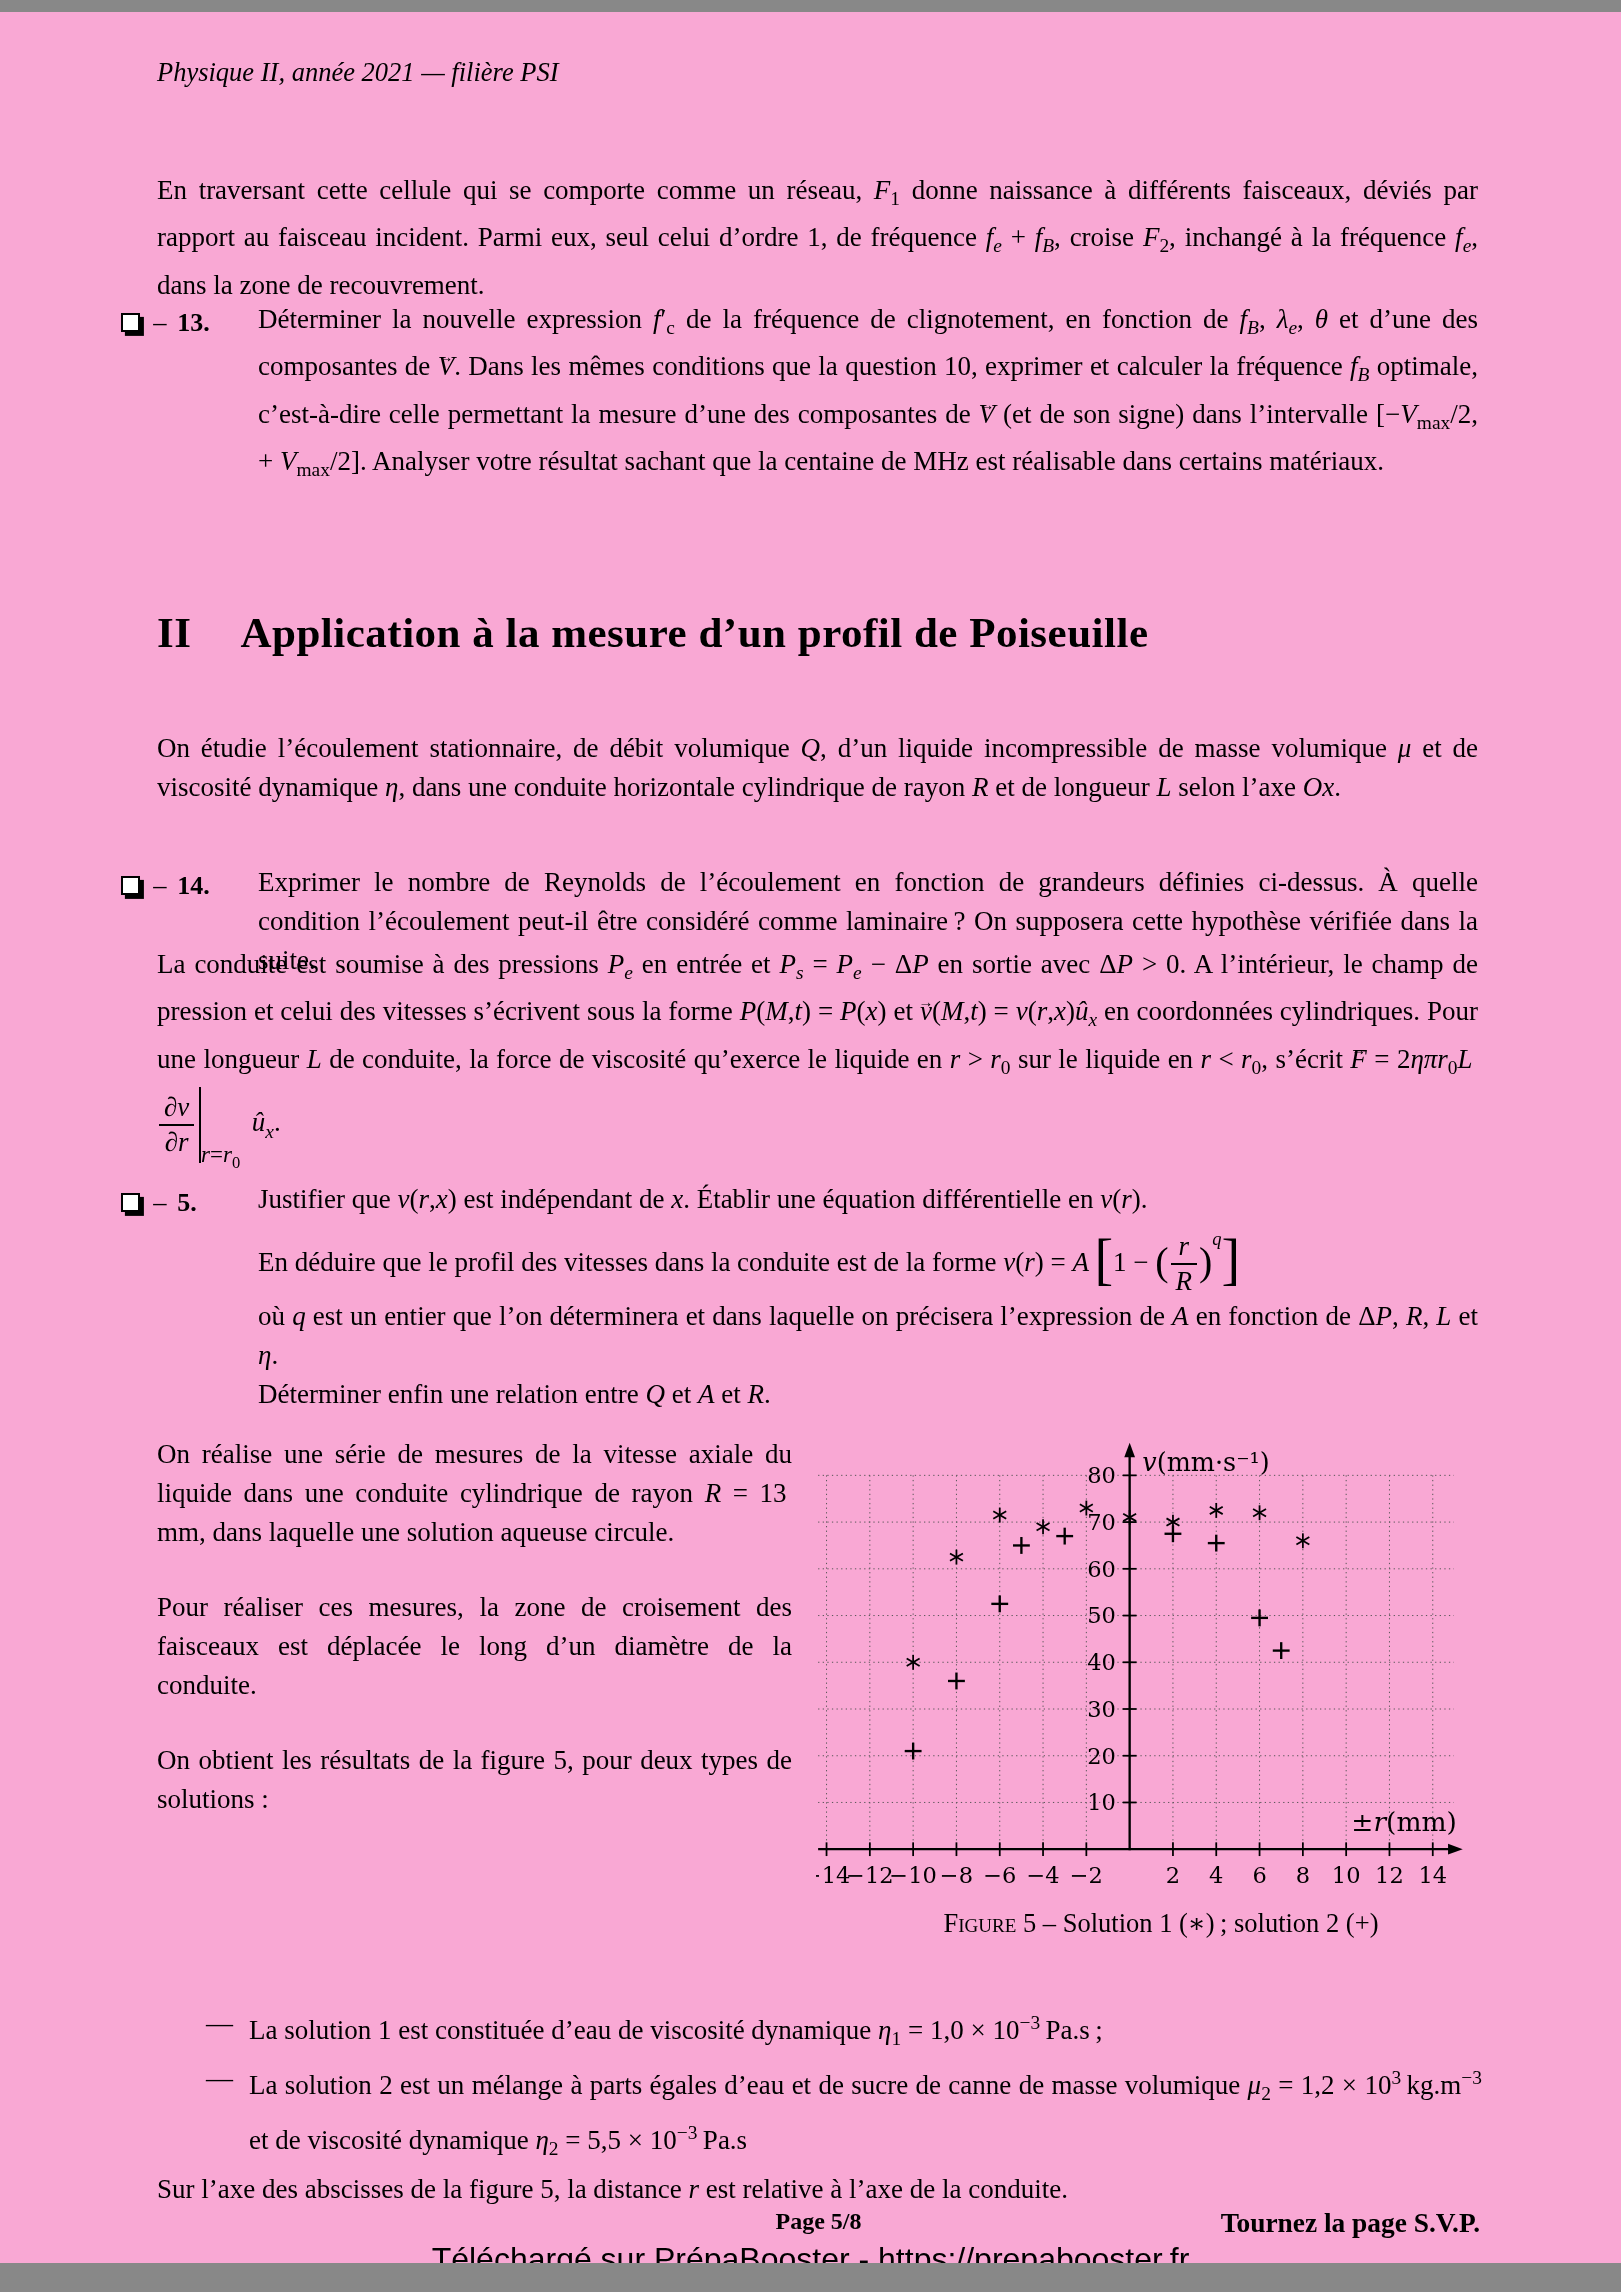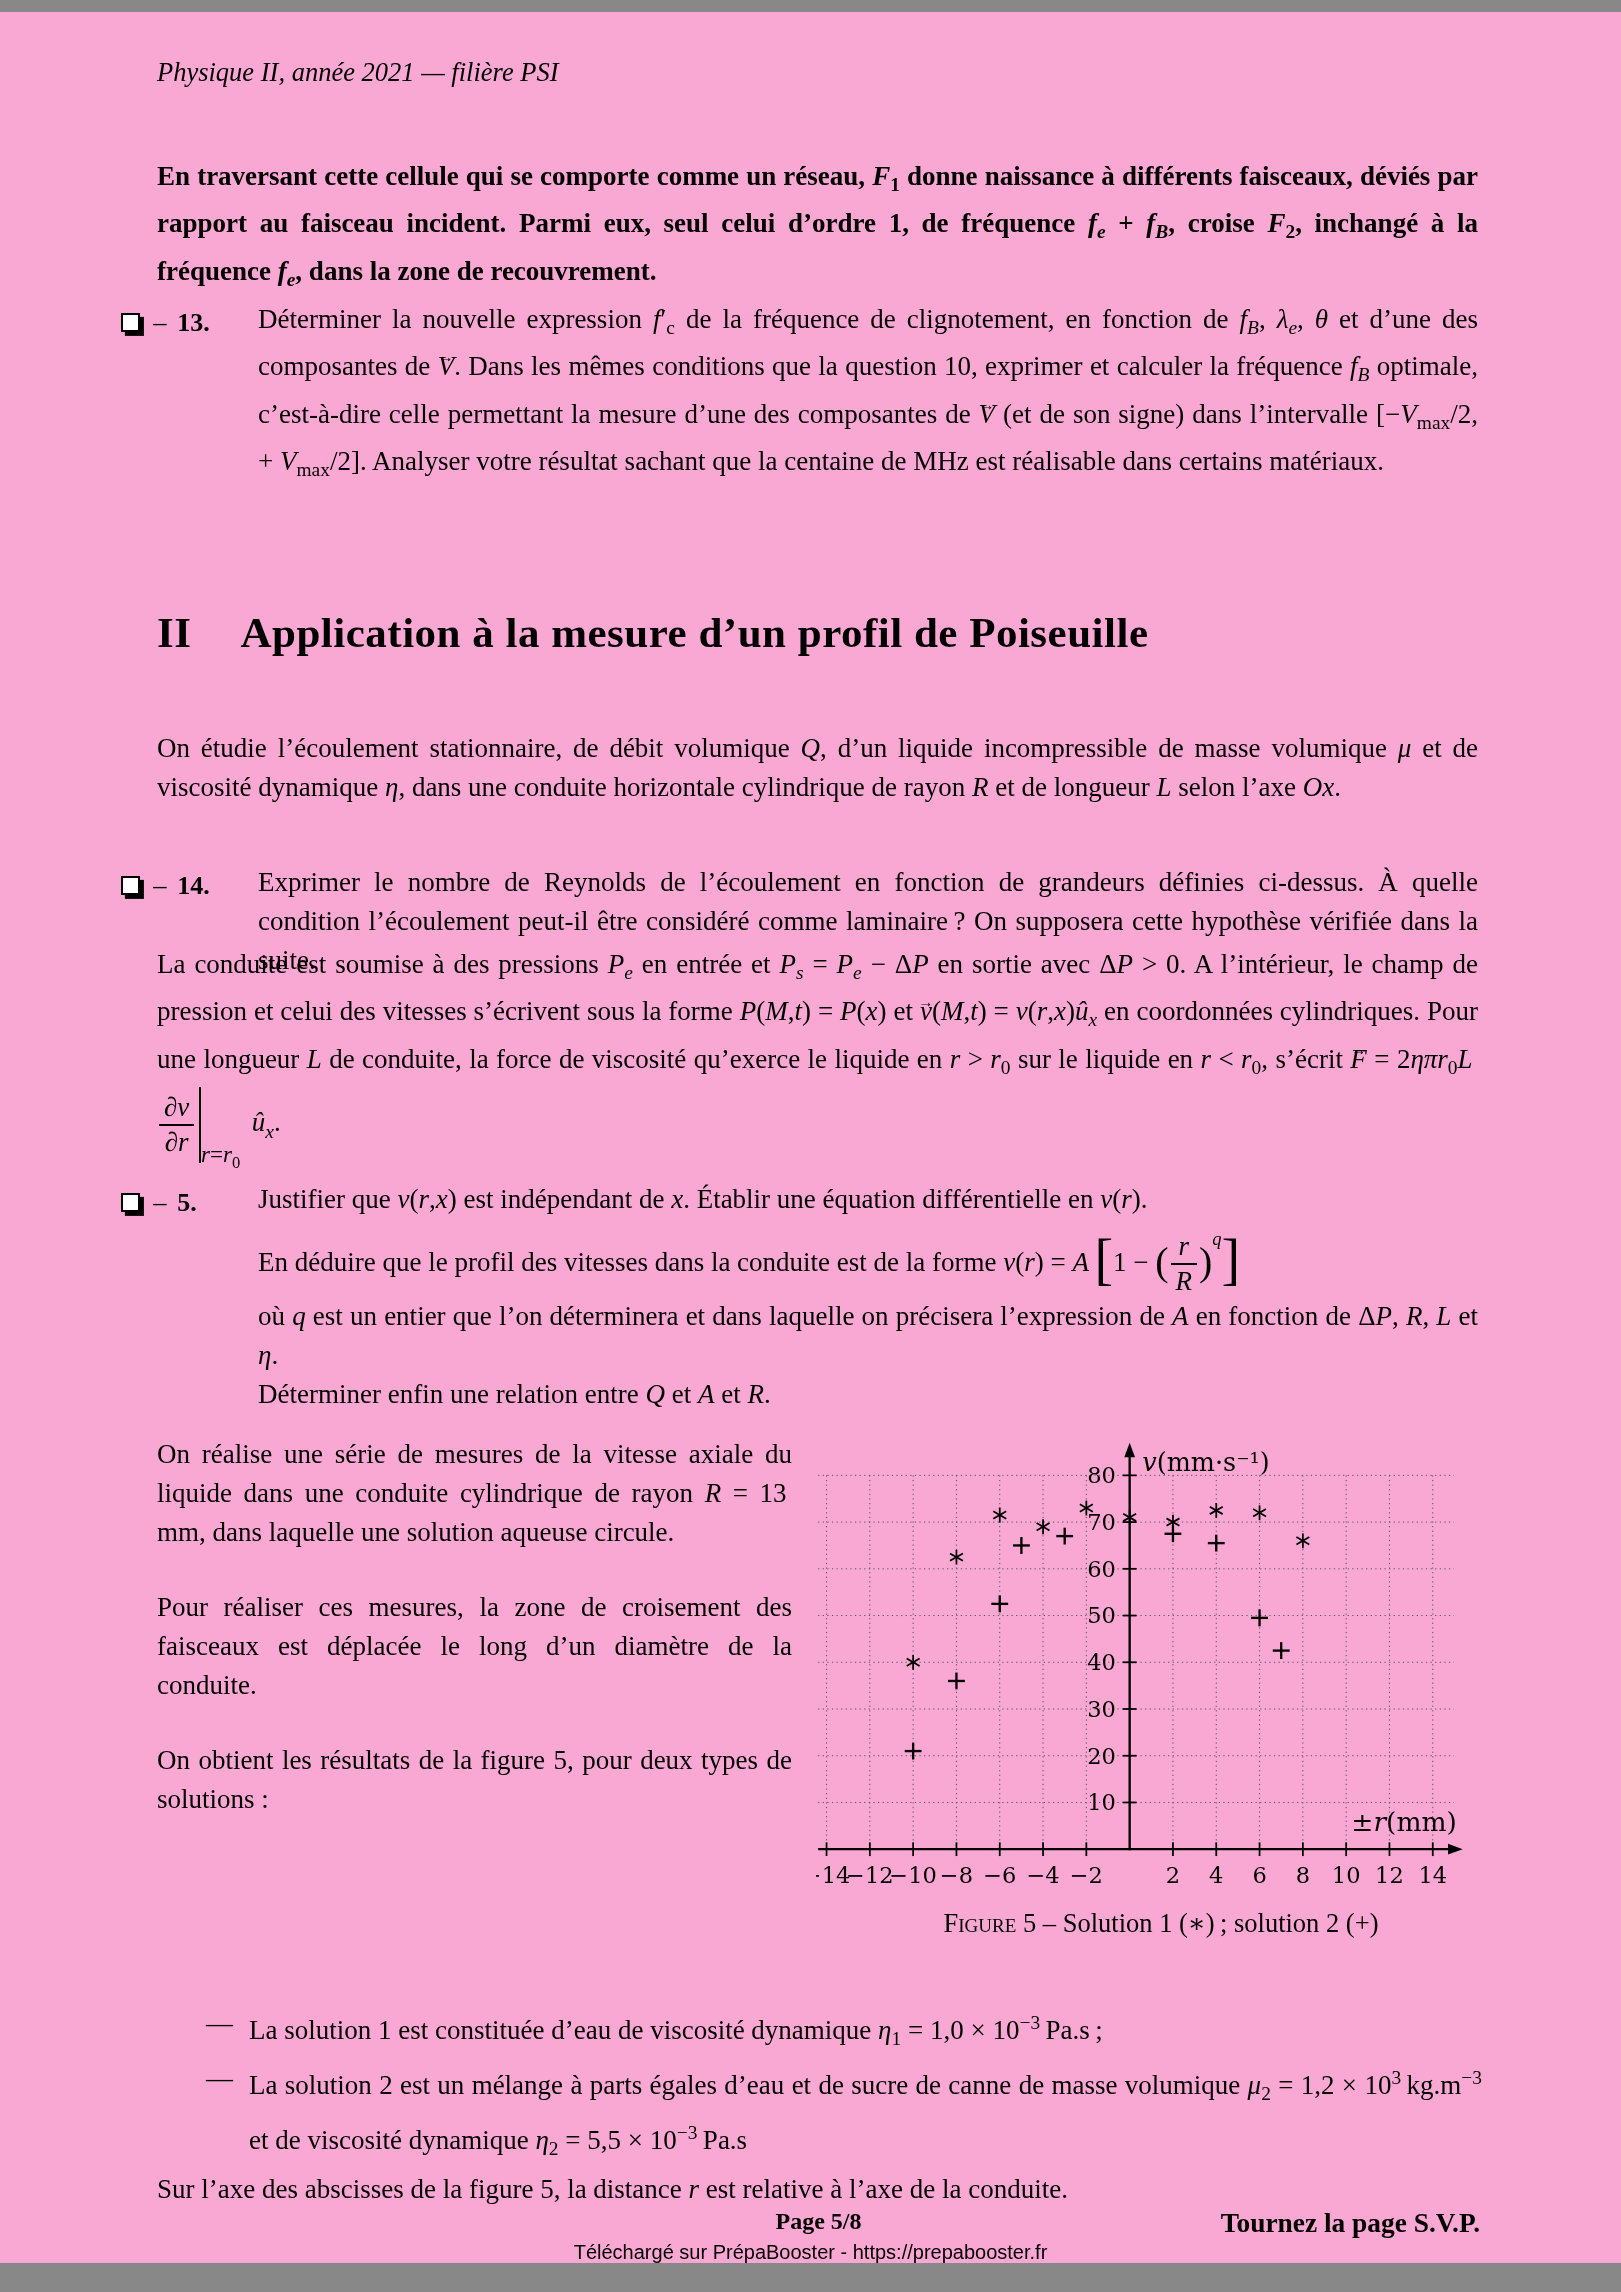--- a/index.html
+++ b/index.html
@@ -10,21 +10,21 @@
     font-family:"Liberation Serif","DejaVu Serif",serif; color:#000;
     margin:12px auto; overflow:hidden;
   }
   .jt { text-align:justify; }
   .body-par { font-size:27px; line-height:39px; }
   sub { font-size:0.72em; }
   sup { font-size:0.72em; }
 
   .running-head { position:absolute; left:157px; top:45px; font-style:italic; font-size:26.5px; }
 
-  .intro  { position:absolute; left:157px; top:145px; width:1321px;font-weight:bold; }
+  .intro  { position:absolute; left:157px; top:159px; width:1321px; }
   .flowp  { position:absolute; left:157px; top:717px; width:1321px; }
   .pressp { position:absolute; left:157px; top:933px; width:1321px; }
 
   .question { position:absolute; left:258px; width:1220px; font-size:27px; line-height:39px; }
   .q13 { top:288px; }
   .q14 { top:851px; }
   .q15 { top:1168px; }
   .qmarker { position:absolute; left:-137px; top:2.9px; display:flex; align-items:center; gap:10.8px; white-space:nowrap; }
   .qbox { display:inline-block; width:18.6px; height:18.6px; border:2.9px solid #000; background:#fff;
           box-shadow:3.9px 3.9px 0 #000; margin-right:2.9px; }
@@ -57,21 +57,21 @@
   .bullets { position:absolute; left:157px; top:1992px; width:1325px; font-size:27px; line-height:38px; }
   .bullet { display:flex; margin-bottom:1px; }
   .bdash { width:43px; margin-left:49px; flex:none; }
   .btext { flex:1; }
   .closing { margin-top:2px; }
 
   .page-label { position:absolute; left:157px; width:1323px; top:2196px; text-align:center;
                 font-weight:bold; font-size:24px; }
   .turn-label { position:absolute; right:141px; top:2196px; font-weight:bold; font-size:27.4px; }
   .download-label { position:absolute; left:0; width:1621px; top:2229px; text-align:center;
-                    font-family:"Liberation Sans","DejaVu Sans",sans-serif; font-size:20px; }
+                    font-family:"Liberation Sans","DejaVu Sans",sans-serif; font-size:32px; }
 </style>
 </head>
 <body>
 
 <div class="page">
 
   <div class="running-head">Physique II, année 2021 — filière PSI</div>
 
   <p class="body-par jt intro">En traversant cette cellule qui se comporte comme un réseau, <i>F</i><sub>1</sub> donne naissance à différents faisceaux, déviés par rapport au faisceau incident. Parmi eux, seul celui d’ordre 1, de fréquence <i>f<sub>e</sub></i> + <i>f<sub>B</sub></i>, croise <i>F</i><sub>2</sub>, inchangé à la fréquence <i>f<sub>e</sub></i>, dans la zone de recouvrement.</p>
 

